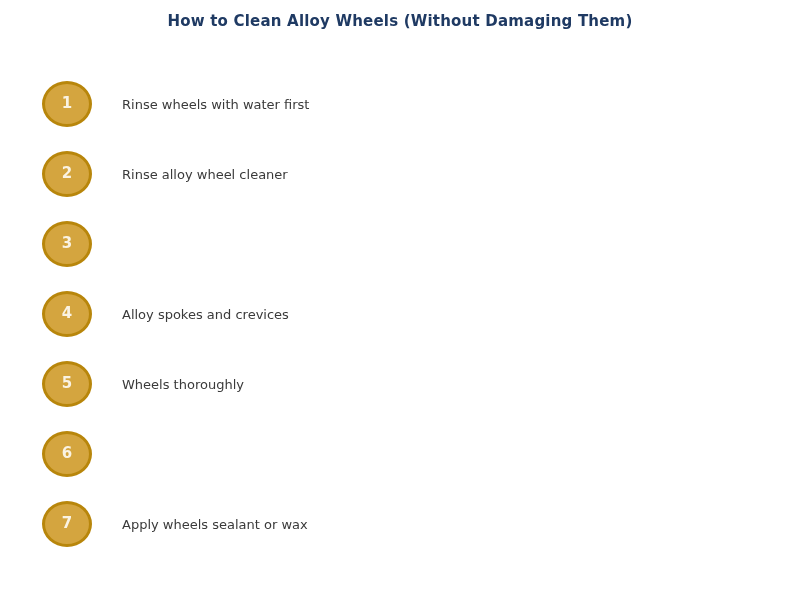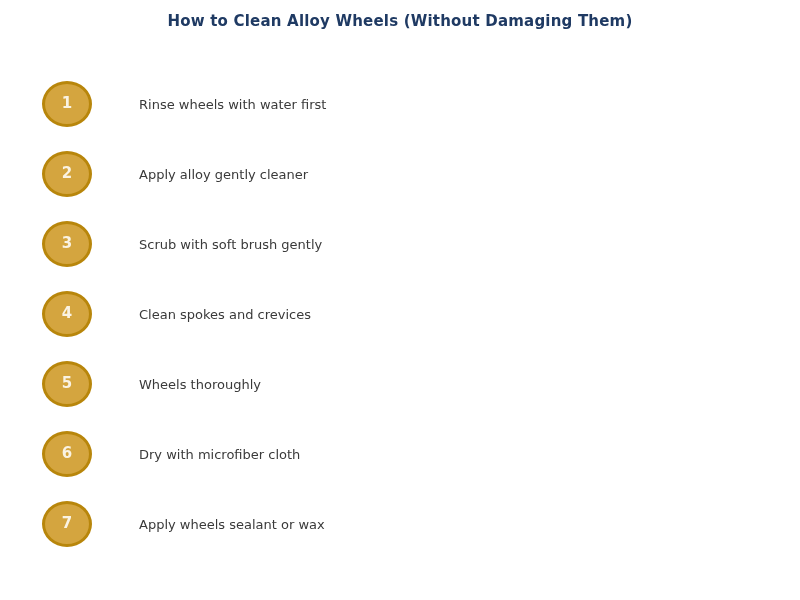--- a/index.html
+++ b/index.html
@@ -61,21 +61,21 @@
     flex: 0 0 auto;
   }
   .badge-number {
     color: var(--badge-number);
     font-size: 15px;
     font-weight: bold;
     line-height: 1;
     transform: translateY(-1px);
   }
   .step-label {
-    margin-left: 47px;
+    margin-left: 30px;
     font-size: 13px;
     color: var(--step-text);
     white-space: nowrap;
   }
 </style>
 </head>
 <body>
 
 <div class="canvas">
 
@@ -85,49 +85,47 @@
     <div class="badge">
       <span class="badge-number">1</span>
     </div>
     <span class="step-label">Rinse wheels with water first</span>
   </div>
 
   <div class="step-row r1">
     <div class="badge">
       <span class="badge-number">2</span>
     </div>
-    <span class="step-label">Apply alloy gently cleaner</span>
+    <span class="step-label">Rinse alloy wheel cleaner</span>
   </div>
 
   <div class="step-row r2">
     <div class="badge">
       <span class="badge-number">3</span>
     </div>
-    <span class="step-label">Scrub with soft brush gently</span>
   </div>
 
   <div class="step-row r3">
     <div class="badge">
       <span class="badge-number">4</span>
     </div>
-    <span class="step-label">Clean spokes and crevices</span>
+    <span class="step-label">Alloy spokes and crevices</span>
   </div>
 
   <div class="step-row r4">
     <div class="badge">
       <span class="badge-number">5</span>
     </div>
     <span class="step-label">Wheels thoroughly</span>
   </div>
 
   <div class="step-row r5">
     <div class="badge">
       <span class="badge-number">6</span>
     </div>
-    <span class="step-label">Dry with microfiber cloth</span>
   </div>
 
   <div class="step-row r6">
     <div class="badge">
       <span class="badge-number">7</span>
     </div>
     <span class="step-label">Apply wheels sealant or wax</span>
   </div>
 
 </div>

